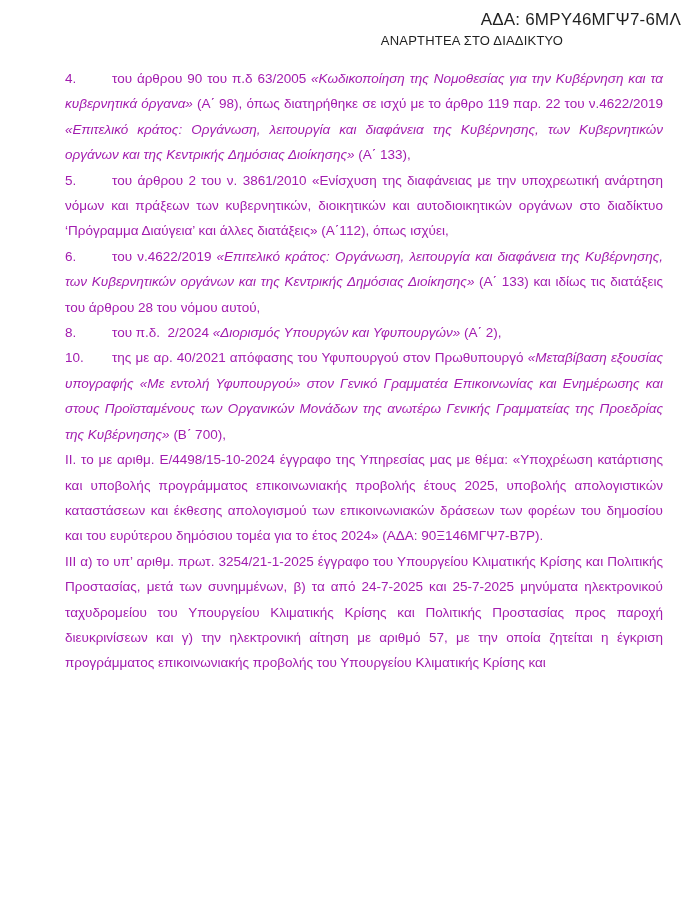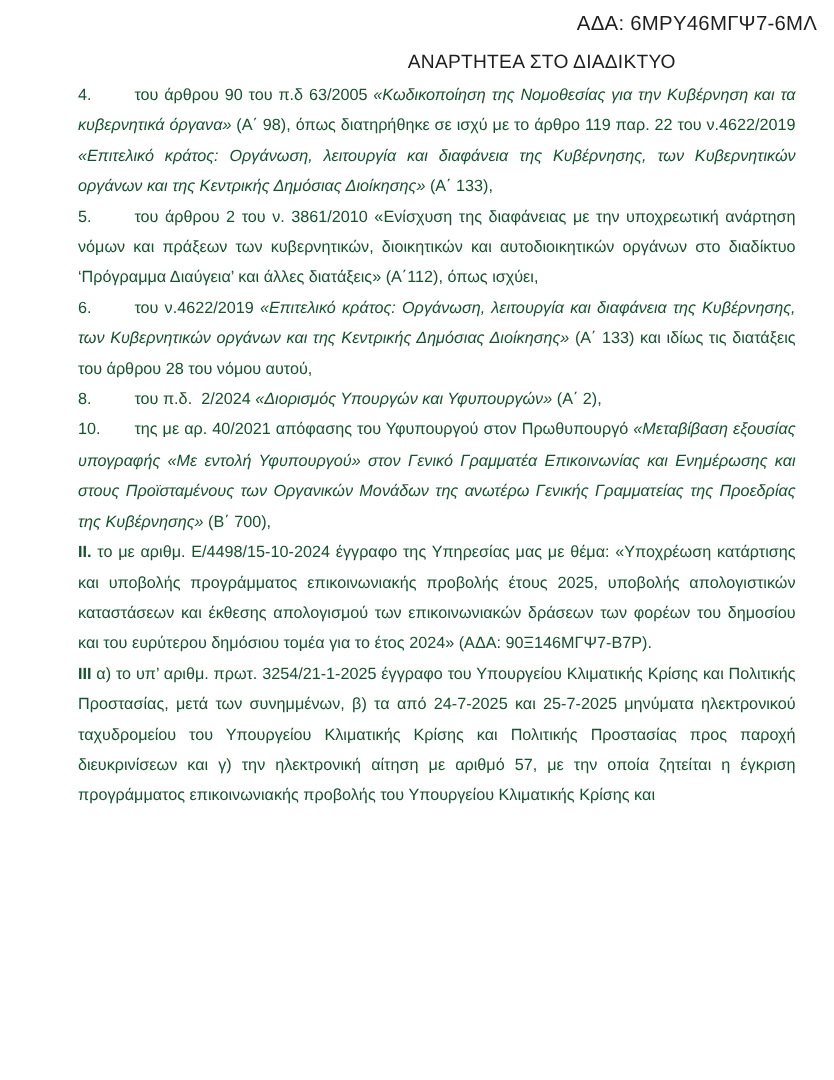--- a/index.html
+++ b/index.html
@@ -18,23 +18,23 @@
   .ada-line {
     position: absolute;
     top: 10px;
     right: 14px;
     font-size: 17px;
     letter-spacing: 0.2px;
     white-space: nowrap;
   }
   .posted-line {
     position: absolute;
-    top: 44px;
+    top: 33px;
     right: 132px;
-    font-size: 16px;
+    font-size: 13px;
     letter-spacing: 0.2px;
     white-space: nowrap;
   }
   .content {
     position: absolute;
     top: 66px;
     left: 65px;
     width: 598px;
   }
   .para {
@@ -42,30 +42,30 @@
     padding: 0;
     font-size: 13.5px;
     line-height: 25.4px;
     text-align: justify;
   }
   .pnum {
     display: inline-block;
     width: 47px;
   }
   .run-italic { font-style: italic; }
-  .run-bold   { font-weight: bold; }
+  .run-bold   { font-weight: normal; }
 </style>
 </head>
 <body>
 
 <div class="ada-line">ΑΔΑ: 6ΜΡΥ46ΜΓΨ7-6ΜΛ</div>
 
 <div class="posted-line">ΑΝΑΡΤΗΤΕΑ ΣΤΟ ΔΙΑΔΙΚΤΥΟ</div>
 
-<div class="content" style="color: #14532d;">
+<div class="content" style="color: #a21caf;">
     <div class="para"><span class="pnum">4.</span><span class="run-normal">του άρθρου 90 του π.δ 63/2005 </span><span class="run-italic">«Κωδικοποίηση της Νομοθεσίας για την Κυβέρνηση και τα κυβερνητικά όργανα»</span><span class="run-normal"> (Α΄ 98), όπως διατηρήθηκε σε ισχύ με το άρθρο 119 παρ. 22 του ν.4622/2019 </span><span class="run-italic">«Επιτελικό κράτος: Οργάνωση, λειτουργία και διαφάνεια της Κυβέρνησης, των Κυβερνητικών οργάνων και της Κεντρικής Δημόσιας Διοίκησης»</span><span class="run-normal"> (Α΄ 133),</span></div>
     <div class="para"><span class="pnum">5.</span><span class="run-normal">του άρθρου 2 του ν. 3861/2010 «Ενίσχυση της διαφάνειας με την υποχρεωτική ανάρτηση νόμων και πράξεων των κυβερνητικών, διοικητικών και αυτοδιοικητικών οργάνων στο διαδίκτυο ‘Πρόγραμμα Διαύγεια’ και άλλες διατάξεις» (Α΄112), όπως ισχύει,</span></div>
     <div class="para"><span class="pnum">6.</span><span class="run-normal">του ν.4622/2019 </span><span class="run-italic">«Επιτελικό κράτος: Οργάνωση, λειτουργία και διαφάνεια της Κυβέρνησης, των Κυβερνητικών οργάνων και της Κεντρικής Δημόσιας Διοίκησης»</span><span class="run-normal"> (Α΄ 133) και ιδίως τις διατάξεις του άρθρου 28 του νόμου αυτού,</span></div>
     <div class="para"><span class="pnum">8.</span><span class="run-normal">του π.δ.&nbsp; 2/2024 </span><span class="run-italic">«Διορισμός Υπουργών και Υφυπουργών»</span><span class="run-normal"> (Α΄ 2),</span></div>
     <div class="para"><span class="pnum">10.</span><span class="run-normal">της με αρ. 40/2021 απόφασης του Υφυπουργού στον Πρωθυπουργό </span><span class="run-italic">«Μεταβίβαση εξουσίας υπογραφής «Με εντολή Υφυπουργού» στον Γενικό Γραμματέα Επικοινωνίας και Ενημέρωσης και στους Προϊσταμένους των Οργανικών Μονάδων της ανωτέρω Γενικής Γραμματείας της Προεδρίας της Κυβέρνησης»</span><span class="run-normal"> (Β΄ 700),</span></div>
     <div class="para"><span class="run-bold">II.</span><span class="run-normal"> το με αριθμ. Ε/4498/15-10-2024 έγγραφο της Υπηρεσίας μας με θέμα: «Υποχρέωση κατάρτισης και υποβολής προγράμματος επικοινωνιακής προβολής έτους 2025, υποβολής απολογιστικών καταστάσεων και έκθεσης απολογισμού των επικοινωνιακών δράσεων των φορέων του δημοσίου και του ευρύτερου δημόσιου τομέα για το έτος 2024» (ΑΔΑ: 90Ξ146ΜΓΨ7-Β7Ρ).</span></div>
     <div class="para"><span class="run-bold">III</span><span class="run-normal"> α) το υπ’ αριθμ. πρωτ. 3254/21-1-2025 έγγραφο του Υπουργείου Κλιματικής Κρίσης και Πολιτικής Προστασίας, μετά των συνημμένων, β) τα από 24-7-2025 και 25-7-2025 μηνύματα ηλεκτρονικού ταχυδρομείου του Υπουργείου Κλιματικής Κρίσης και Πολιτικής Προστασίας προς παροχή διευκρινίσεων και γ) την ηλεκτρονική αίτηση με αριθμό 57, με την οποία ζητείται η έγκριση προγράμματος επικοινωνιακής προβολής του Υπουργείου Κλιματικής Κρίσης και</span></div>
   </div>
 
 </body></html>

